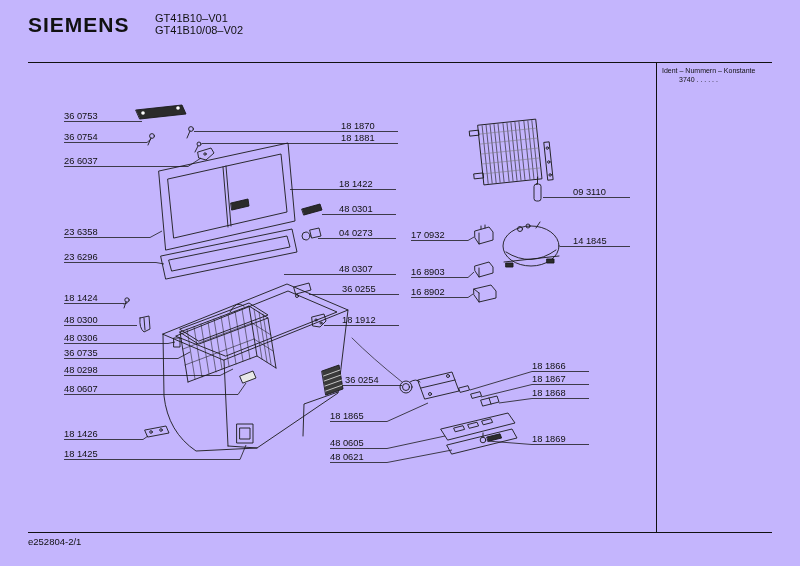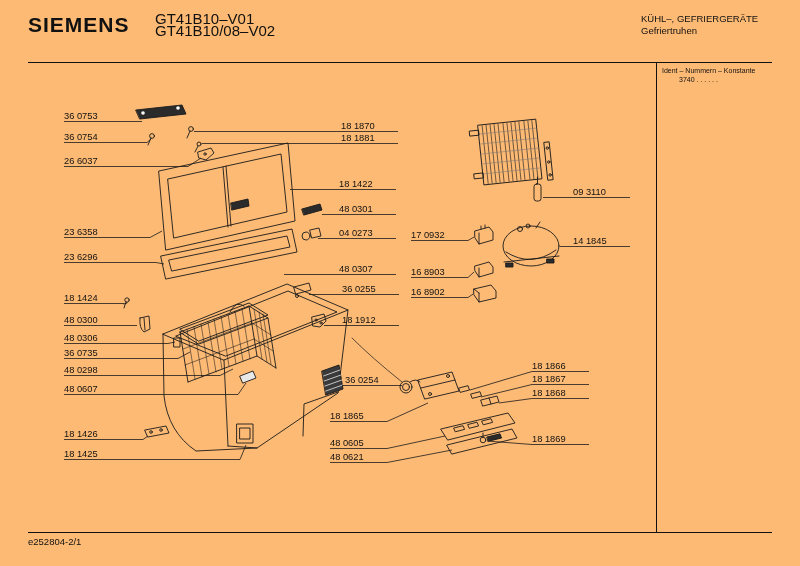--- a/index.html
+++ b/index.html
@@ -1,30 +1,30 @@
 <!DOCTYPE html>
 <html><head>
 <meta charset="utf-8">
 <style>
   * { margin: 0; padding: 0; box-sizing: border-box; }
   html, body { background: #ffffff; }
   .page {
     position: relative;
     width: 800px;
     height: 566px;
-    background: #fdba74;
+    background: #c4b5fd;
     font-family: "Liberation Sans", sans-serif;
     color: #111;
     overflow: hidden;
   }
   .brand {
     position: absolute; left: 28px; top: 13px;
     font-size: 21px; font-weight: bold; letter-spacing: 1px;
   }
-  .models { position: absolute; left: 155px; top: 13px; font-size: 15px; line-height: 11.5px; }
+  .models { position: absolute; left: 155px; top: 13px; font-size: 11px; line-height: 11.5px; }
   .category { position: absolute; left: 641px; top: 13px; font-size: 9.5px; line-height: 11.5px; }
   .rule { position: absolute; background: #111; }
   .rule-top { left: 28px; top: 62px; width: 744px; height: 1px; }
   .rule-bottom { left: 28px; top: 532px; width: 744px; height: 1px; }
   .rule-vert { left: 656px; top: 62px; width: 1px; height: 470px; }
   .ident { position: absolute; left: 662px; top: 66px; font-size: 7px; line-height: 9px; }
   .ident-val { padding-left: 17px; }
   .docref { position: absolute; left: 28px; top: 536px; font-size: 9.5px; }
   .diagram { position: absolute; left: 0; top: 0; width: 800px; height: 566px; }
   .labels text { font-family: "Liberation Sans", sans-serif; font-size: 9.3px; fill: #111; }
@@ -34,24 +34,20 @@
 
 <div class="page">
 
   <div class="brand">SIEMENS</div>
 
   <div class="models">
     <div>GT41B10–V01</div>
     <div>GT41B10/08–V02</div>
   </div>
 
-  <div class="category">
-    <div>KÜHL–, GEFRIERGERÄTE</div>
-    <div>Gefriertruhen</div>
-  </div>
 
   <div class="rule rule-top"></div>
   <div class="rule rule-bottom"></div>
   <div class="rule rule-vert"></div>
 
   <div class="ident">
     <div>Ident – Nummern – Konstante</div>
     <div class="ident-val">3740 .  .  .  .  .  .</div>
   </div>
 

